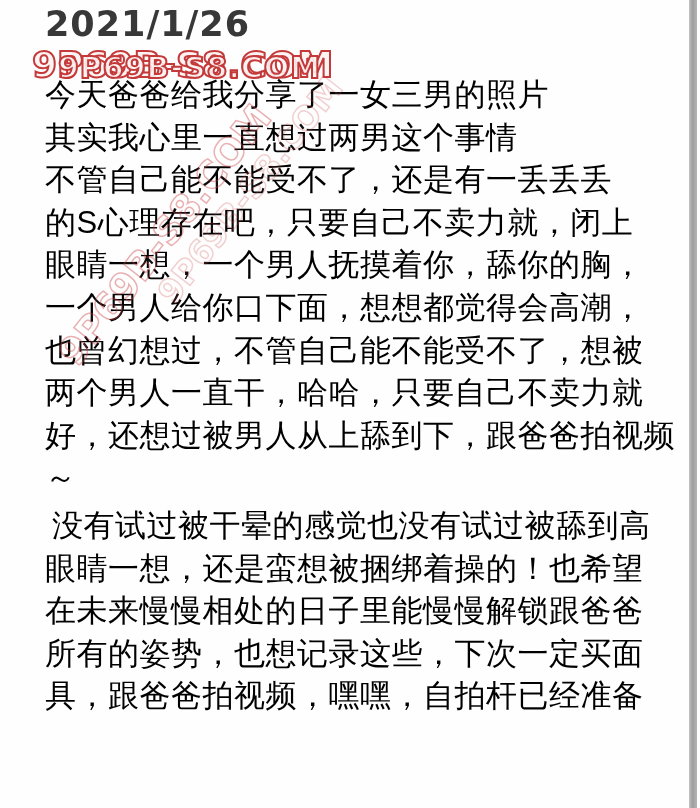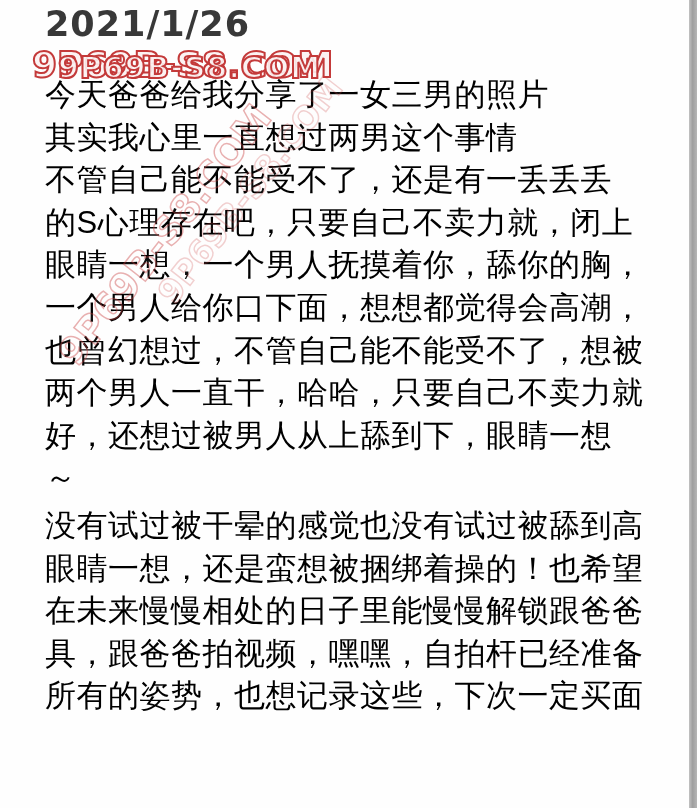--- a/index.html
+++ b/index.html
@@ -74,21 +74,21 @@
     z-index: 1;
     color: #000000;
     font-size: 31px;
     line-height: 42.6px;
     letter-spacing: 0.5px;
   }
   .diary .line {
     white-space: nowrap;
     height: 42.6px;
   }
-  .diary .para-gap { margin-top: 5px; }
+  .diary .para-gap { margin-top: 5px; margin-left: 7px; }
   
   .scrollbar {
     position: absolute;
     top: 0;
     right: 3px;
     width: 8px;
     height: 808px;
     background: linear-gradient(90deg, #c2c2c2 0%, #9e9e9e 45%, #b5b5b5 100%);
     z-index: 4;
   }
@@ -112,24 +112,24 @@
 
   <main class="diary">
     <div class="line">今天爸爸给我分享了一女三男的照片</div>
     <div class="line">其实我心里一直想过两男这个事情</div>
     <div class="line">不管自己能不能受不了，还是有一丢丢丢</div>
     <div class="line">的S心理存在吧，只要自己不卖力就，闭上</div>
     <div class="line">眼睛一想，一个男人抚摸着你，舔你的胸，</div>
     <div class="line">一个男人给你口下面，想想都觉得会高潮，</div>
     <div class="line">也曾幻想过，不管自己能不能受不了，想被</div>
     <div class="line">两个男人一直干，哈哈，只要自己不卖力就</div>
-    <div class="line">好，还想过被男人从上舔到下，眼睛一想</div>
+    <div class="line">好，还想过被男人从上舔到下，跟爸爸拍视频</div>
     <div class="line">～</div>
     <div class="line para-gap">没有试过被干晕的感觉也没有试过被舔到高</div>
     <div class="line">眼睛一想，还是蛮想被捆绑着操的！也希望</div>
     <div class="line">在未来慢慢相处的日子里能慢慢解锁跟爸爸</div>
+    <div class="line">所有的姿势，也想记录这些，下次一定买面</div>
     <div class="line">具，跟爸爸拍视频，嘿嘿，自拍杆已经准备</div>
-    <div class="line">所有的姿势，也想记录这些，下次一定买面</div>
   </main>
 
   <div class="scrollbar"></div>
 
 </div>
 
 </body></html>

